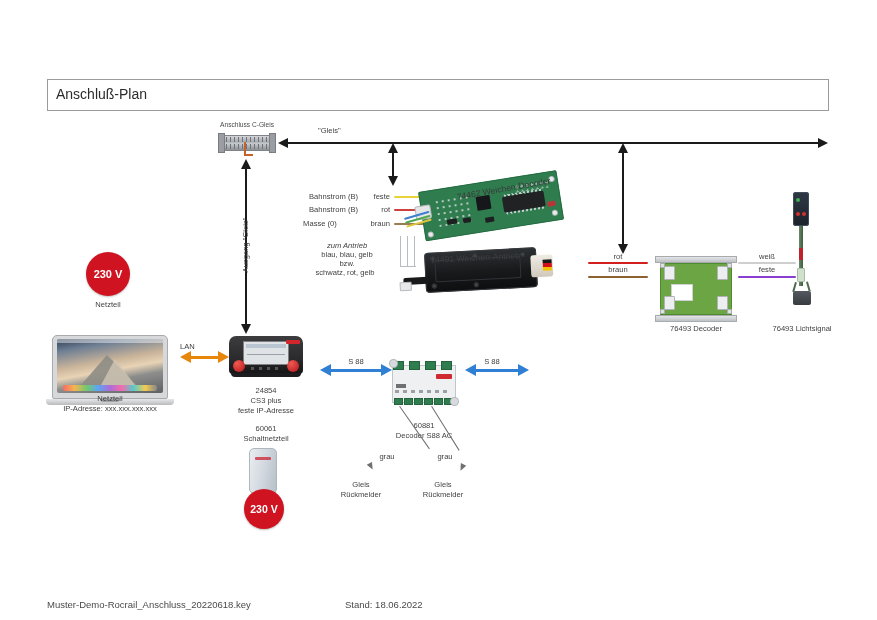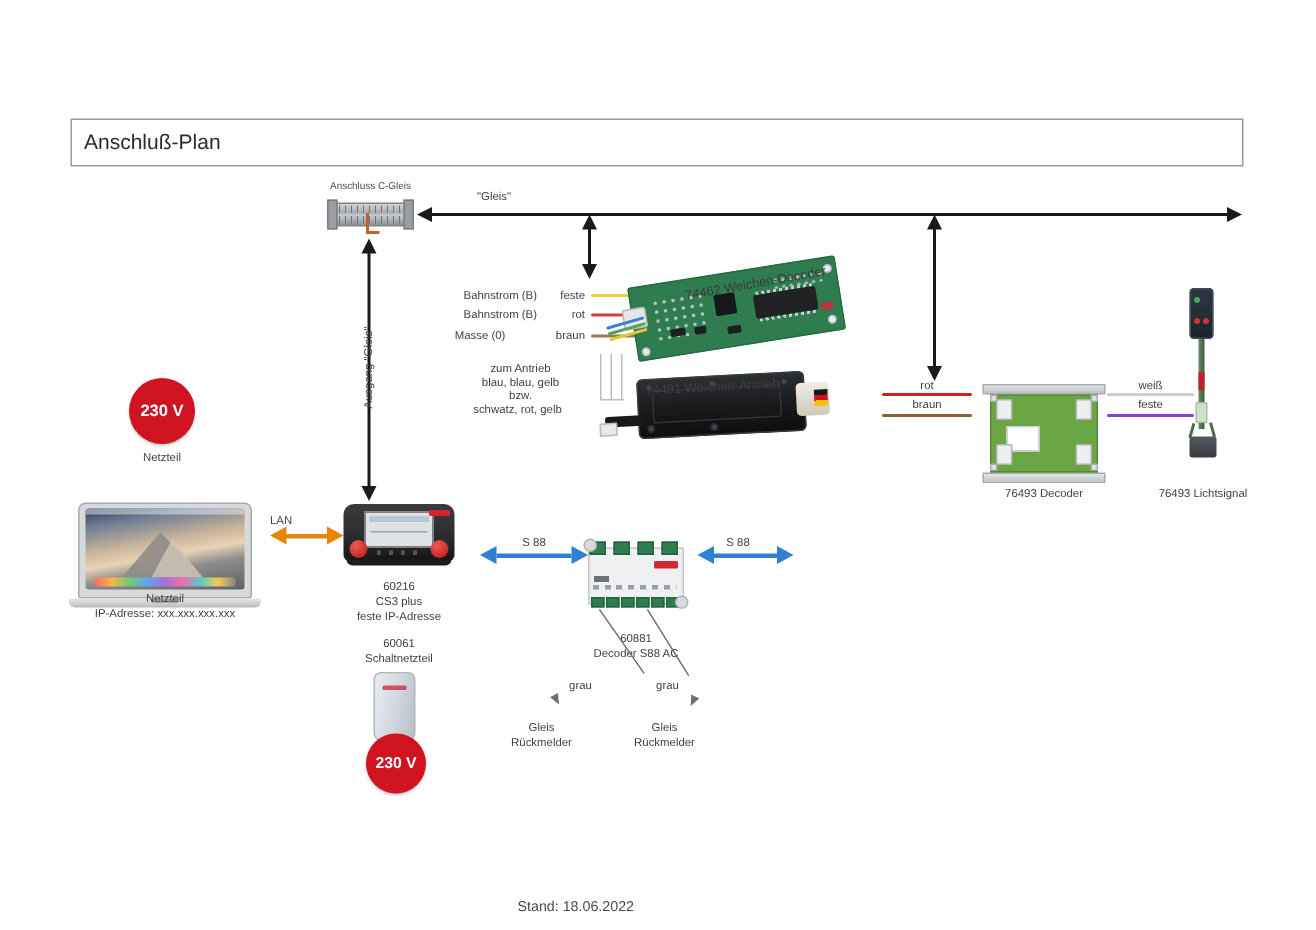--- a/index.html
+++ b/index.html
@@ -228,21 +228,21 @@
   <div class="wire3" style="left:394px;top:196px;width:38px;background:#e8d43a;"></div>
 
   <div class="abs lbl" style="left:282px;top:205px;width:76px;text-align:right;">Bahnstrom (B)</div>
   <div class="abs lbl" style="left:362px;top:205px;width:28px;text-align:right;">rot</div>
   <div class="wire3" style="left:394px;top:209px;width:38px;background:#cf4040;"></div>
 
   <div class="abs lbl" style="left:282px;top:219px;width:76px;text-align:center;">Masse (0)</div>
   <div class="abs lbl" style="left:362px;top:219px;width:28px;text-align:right;">braun</div>
   <div class="wire3" style="left:394px;top:223px;width:38px;background:#9c7b52;"></div>
 
-  <div class="abs lbl" style="left:300px;top:241px;width:94px;text-align:center;">zum Antrieb</div>
+  <div class="abs lbl" style="left:300px;top:241px;width:94px;text-align:center;font-style:italic;">zum Antrieb</div>
   <div class="abs lbl" style="left:300px;top:250px;width:94px;text-align:center;">blau,  blau, gelb</div>
   <div class="abs lbl" style="left:300px;top:259px;width:94px;text-align:center;">bzw.</div>
   <div class="abs lbl" style="left:296px;top:268px;width:98px;text-align:center;">schwatz, rot, gelb</div>
 
   <div class="abs" style="left:398px;top:236px;width:24px;height:34px;">
     <div class="strand" style="left:2px;top:0;height:30px;"></div>
     <div class="strand" style="left:9px;top:0;height:30px;"></div>
     <div class="strand" style="left:16px;top:0;height:30px;"></div>
     <div class="strand-c" style="left:2px;top:30px;width:16px;"></div>
   </div>
@@ -356,21 +356,21 @@
           <i></i>
           <b></b>
         </div>
       <div class="cs3-red"></div>
       <div class="cs3-knob l"></div>
       <div class="cs3-knob r"></div>
       <div class="cs3-btns"></div>
     </div>
     <div class="cs3-foot"></div>
   </div>
-  <div class="abs lbl" style="left:226px;top:386px;width:80px;text-align:center;">60216</div>
+  <div class="abs lbl" style="left:226px;top:386px;width:80px;text-align:center;">24854</div>
   <div class="abs lbl" style="left:226px;top:396px;width:80px;text-align:center;">CS3 plus</div>
   <div class="abs lbl" style="left:222px;top:406px;width:88px;text-align:center;">feste IP-Adresse</div>
 
   <div class="abs lbl" style="left:226px;top:424px;width:80px;text-align:center;">60061</div>
   <div class="abs lbl" style="left:222px;top:434px;width:88px;text-align:center;">Schaltnetzteil</div>
   <div class="abs" id="psu">
     <div class="psu-body"></div>
     <div class="psu-logo"></div>
   </div>
   <div class="abs volt" style="left:244px;top:489px;width:40px;height:40px;font-size:10.5px;">230 V</div>
@@ -416,15 +416,16 @@
   <div class="thin-ar" style="left:459px;top:464px;transform:rotate(26deg);"></div>
 
   <div class="abs lbl" style="left:364px;top:452px;width:46px;text-align:center;">grau</div>
   <div class="abs lbl" style="left:422px;top:452px;width:46px;text-align:center;">grau</div>
 
   <div class="abs lbl" style="left:330px;top:480px;width:62px;text-align:center;">Gleis</div>
   <div class="abs lbl" style="left:324px;top:490px;width:74px;text-align:center;">Rückmelder</div>
   <div class="abs lbl" style="left:412px;top:480px;width:62px;text-align:center;">Gleis</div>
   <div class="abs lbl" style="left:406px;top:490px;width:74px;text-align:center;">Rückmelder</div>
 
+  <div class="abs" id="footer-file">Muster-Demo-Rocrail_Anschluss_20220618.key</div>
   <div class="abs" id="footer-date">Stand: 18.06.2022</div>
 
 </div>
 
 </body></html>

